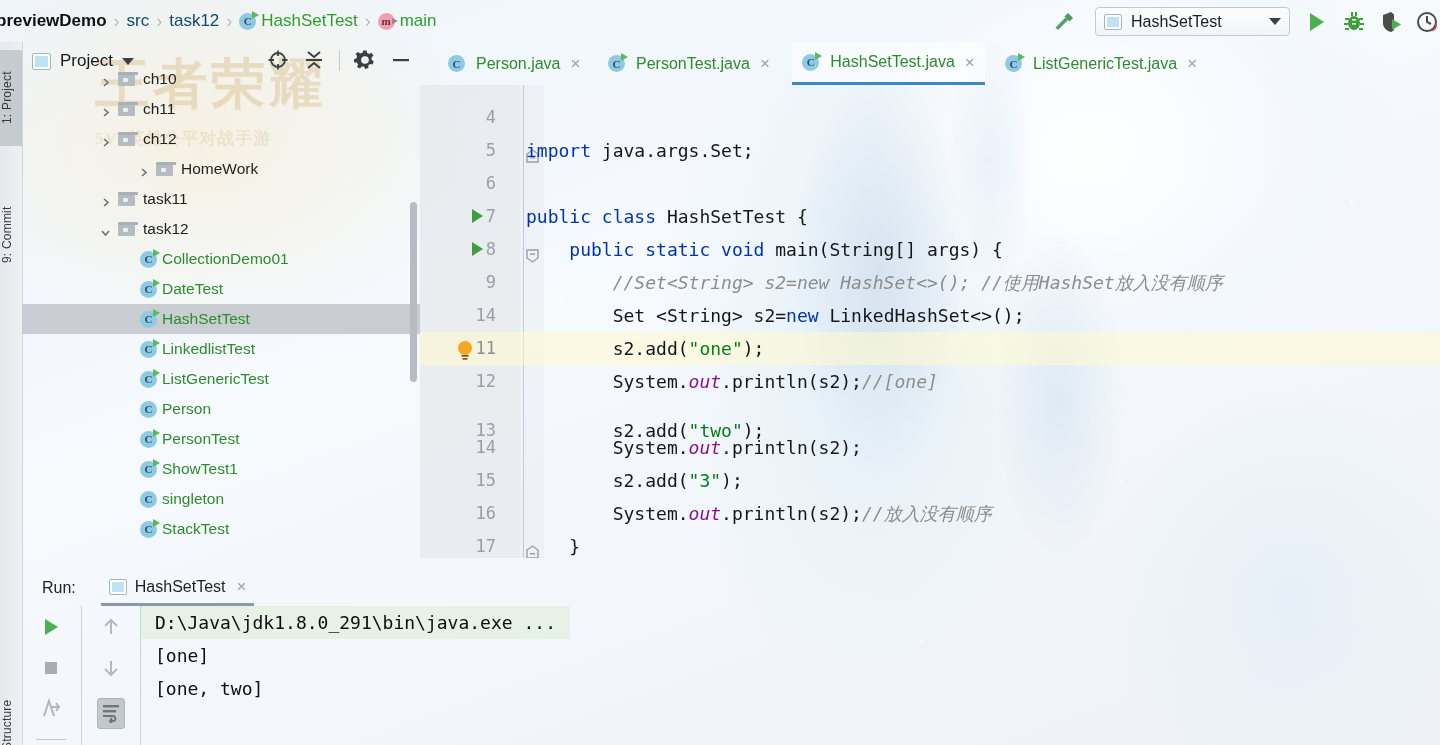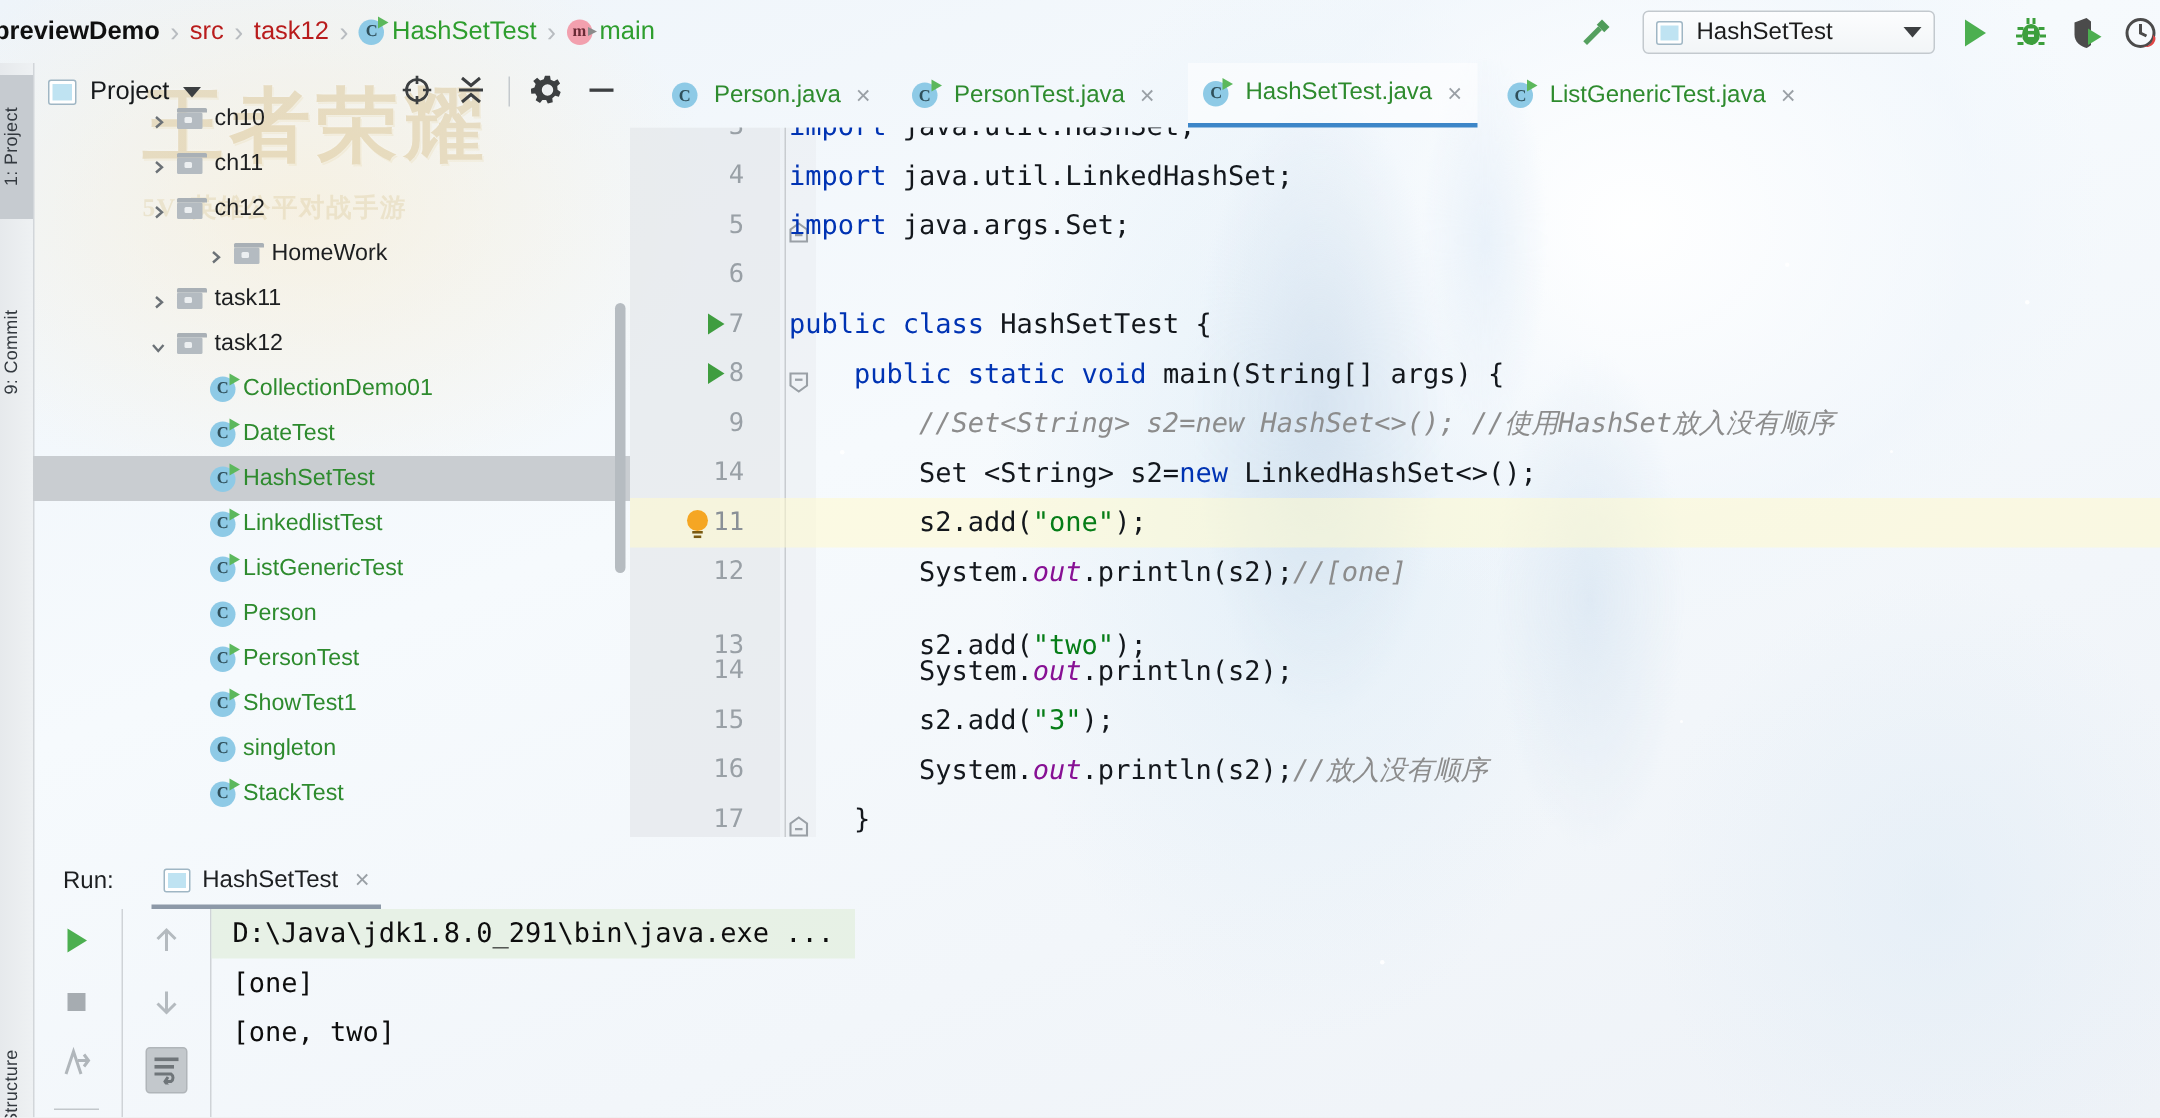--- a/index.html
+++ b/index.html
@@ -44,21 +44,21 @@
   .wall-logo .sub{
     margin-top:6px;font-size:17px;font-weight:bold;color:#d6c28d;letter-spacing:1px;white-space:nowrap;
   }
   .wall-sparkle{position:absolute;border-radius:50%;background:rgba(255,255,255,.9);}
 
   
   .topbar{position:absolute;left:0;top:0;width:1440px;height:42px;padding-left:37px;}
   .breadcrumb{position:absolute;left:-4px;top:8px;display:flex;align-items:center;height:26px;font-size:17px;}
   .bc-seg{display:flex;align-items:center;}
   .bc-proj{font-weight:bold;color:#101010;}
-  .bc-plain{color:#b91c1c;}
+  .bc-plain{color:#0c4a6e;}
   .bc-green{color:#2e9e2e;}
   .bc-sep{color:#b8bcc0;margin:0 7px;font-size:18px;}
   .ic{display:inline-block;vertical-align:middle;}
 
   .ico-class{position:relative;width:17px;height:17px;border-radius:50%;background:#8ecae6;margin-right:5px;}
   .ico-class .c{position:absolute;inset:0;display:flex;align-items:center;justify-content:center;font-size:11px;font-weight:bold;color:#2f4f5a;font-family:"Liberation Serif",serif;}
   .ico-class .run{position:absolute;right:-3px;top:-2px;width:0;height:0;border-left:7px solid #5cb85c;border-top:4px solid transparent;border-bottom:4px solid transparent;}
   .ico-method{position:relative;width:17px;height:17px;border-radius:50%;background:#f2a0ae;margin-right:5px;}
   .ico-method .c{position:absolute;inset:0;display:flex;align-items:center;justify-content:center;font-size:11px;font-weight:bold;color:#6a2b36;font-family:"Liberation Serif",serif;}
   .ico-method .run{position:absolute;right:-3px;top:5px;width:0;height:0;border-left:6px solid #8b8b8b;border-top:3.5px solid transparent;border-bottom:3.5px solid transparent;}
@@ -464,22 +464,21 @@
           </span>
           <span class="nm">ListGenericTest.java</span>
           <span class="xc">×</span>
         </div>
       </div>
     <div class="codearea">
       <div class="gutter"></div>
       <div class="gutter2"></div>
       <div class="fold-line"></div>
       <div class="code" id="code">
-          <div class="ln" style="top: -17px;"><span class="num">3</span><span class="txt"><span class="kw">import </span><span>java.util.HashSet;</span></span></div>
-          <div class="ln" style="top: 16px;"><span class="num">4</span><span class="txt"><span class="kw">import </span><span>java.util.LinkedHashSet;</span></span></div>
+          <div class="ln" style="top: 16px;"><span class="num">4</span></div>
           <div class="ln" style="top: 49px;"><span class="num">5</span><span class="foldi"><svg width="17" height="17" viewBox="0 0 17 17">
                 <path d="M8.5 2 L14 6 v8 h-11 v-8 z" fill="none" stroke="#9aa0a6" stroke-width="1.4"></path>
                 <rect x="6" y="9" width="5" height="1.5" fill="#9aa0a6"></rect>
               </svg></span><span class="txt"><span class="kw">import </span><span>java.args.Set;</span></span></div>
           <div class="ln" style="top: 82px;"><span class="num">6</span><span class="txt"></span></div>
           <div class="ln" style="top: 115px;"><span class="num">7</span><span class="runmark"></span><span class="txt"><span class="kw">public class </span><span>HashSetTest {</span></span></div>
           <div class="ln" style="top: 148px;"><span class="num">8</span><span class="runmark"></span><span class="foldi"><svg width="17" height="17" viewBox="0 0 17 17">
                 <path d="M3 3 h11 v8 l-5.5 4 -5.5 -4 z" fill="none" stroke="#9aa0a6" stroke-width="1.4"></path>
                 <rect x="6" y="6.4" width="5" height="1.5" fill="#9aa0a6"></rect>
               </svg></span><span class="txt"><span class="kw">    public static void </span><span>main(String[] args) {</span></span></div>

